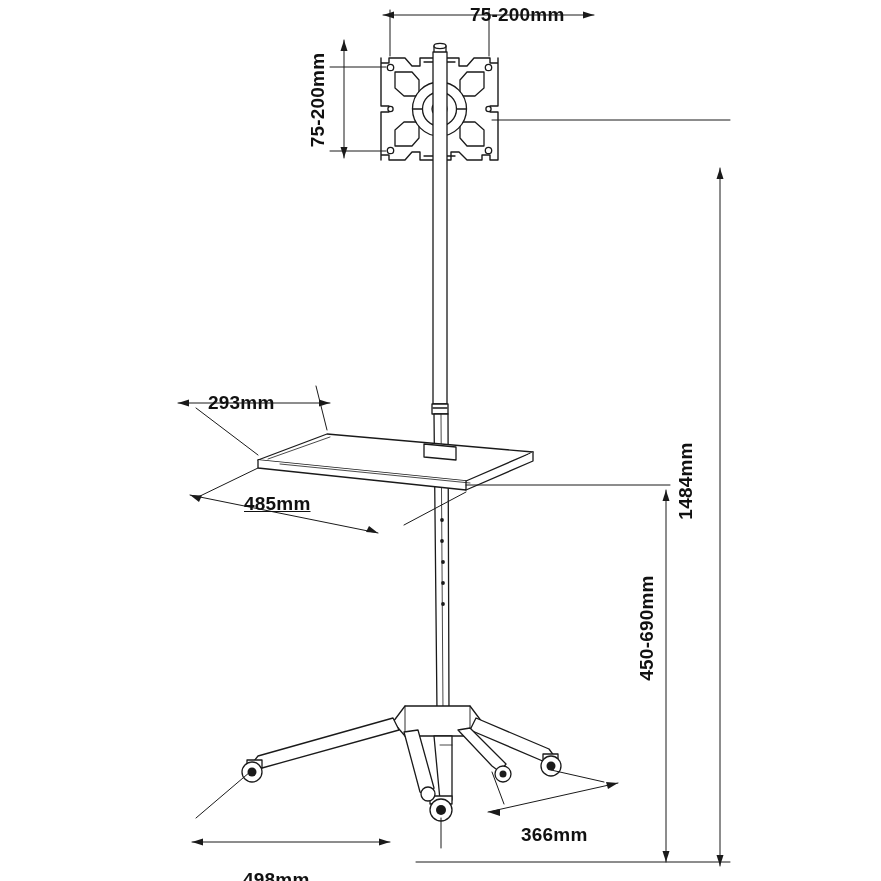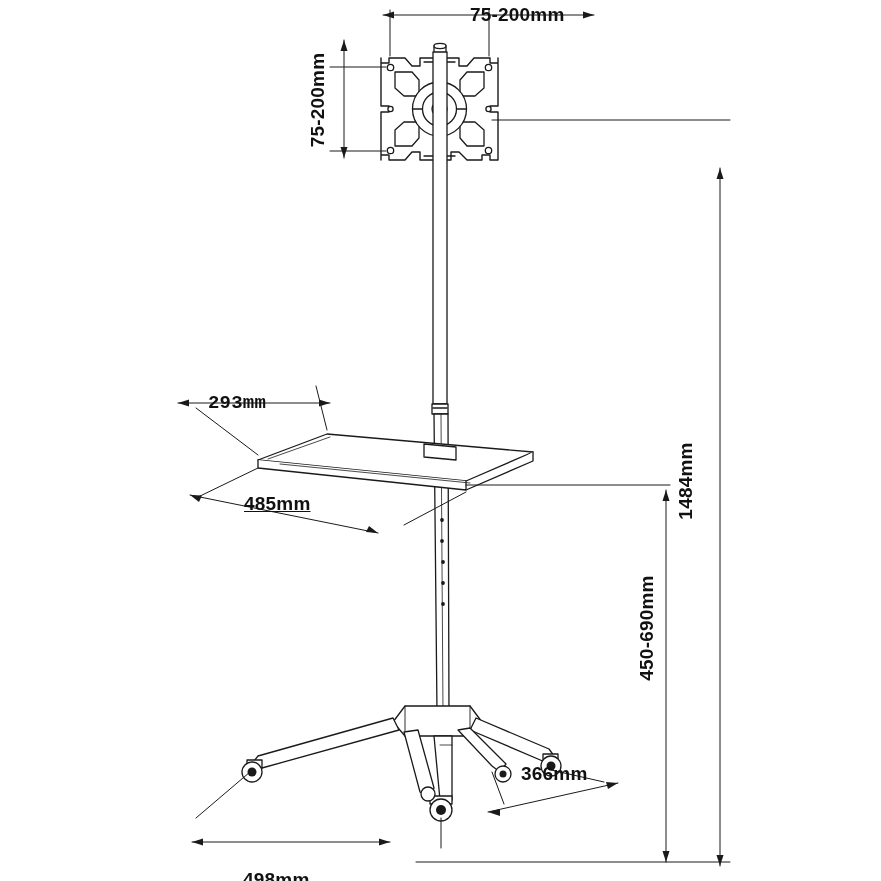--- a/index.html
+++ b/index.html
@@ -196,23 +196,23 @@
       </g>
     </g>
   </svg>
 
   <div class="dimlabel" style="left:470px; top:4px;">75-200mm</div>
 
   <div class="dimlabel vert" style="left:262px; top:89px; width:112px; text-align:center;">75-200mm</div>
 
   <div class="dimlabel vert" style="left:630px; top:470px; width:112px; text-align:center;">1484mm</div>
 
-  <div class="dimlabel" style="left:208px; top:392px;font-family:Liberation Mono, monospace;">293mm</div>
+  <div class="dimlabel" style="left:208px; top:392px;">293mm</div>
 
   <div class="dimlabel" style="left:244px; top:493px;text-decoration:underline;">485mm</div>
 
   <div class="dimlabel vert" style="left:573px; top:617px; width:148px; text-align:center;">450-690mm</div>
 
   <div class="dimlabel" style="left:243px; top:828px;margin-top:41px;">498mm</div>
 
-  <div class="dimlabel" style="left:521px; top:763px;">366mm</div>
+  <div class="dimlabel" style="left:521px; top:824px;">366mm</div>
 
 </div>
 
 </body></html>

